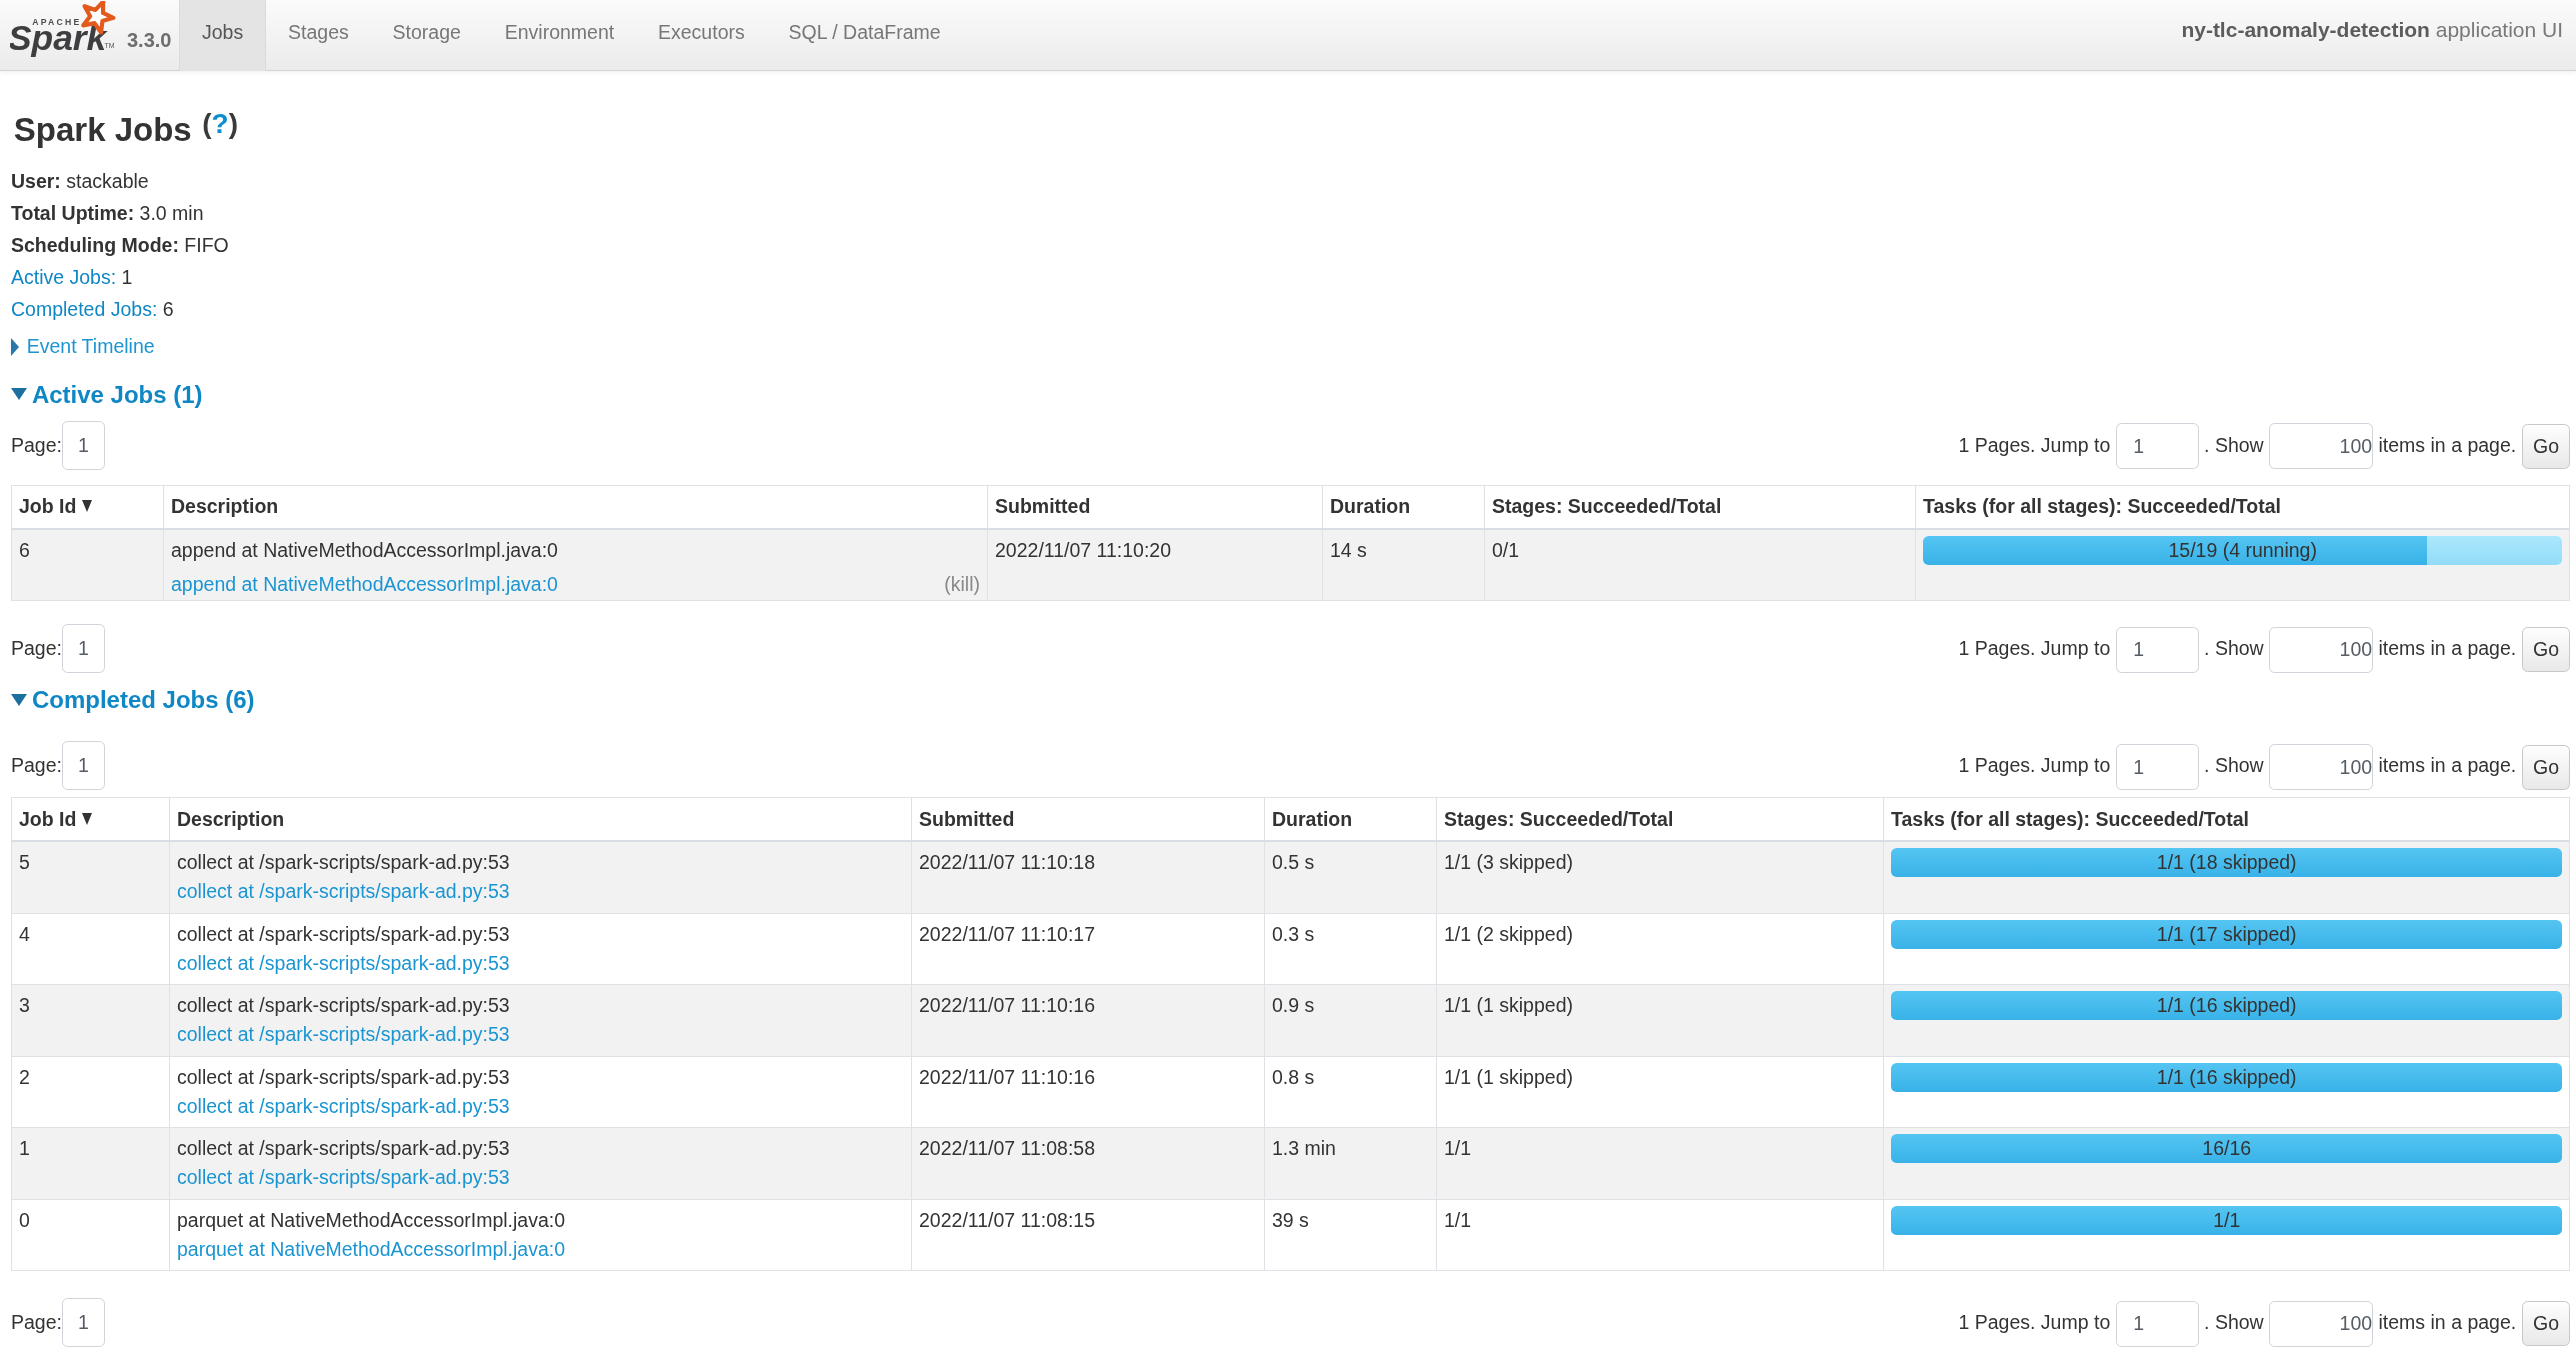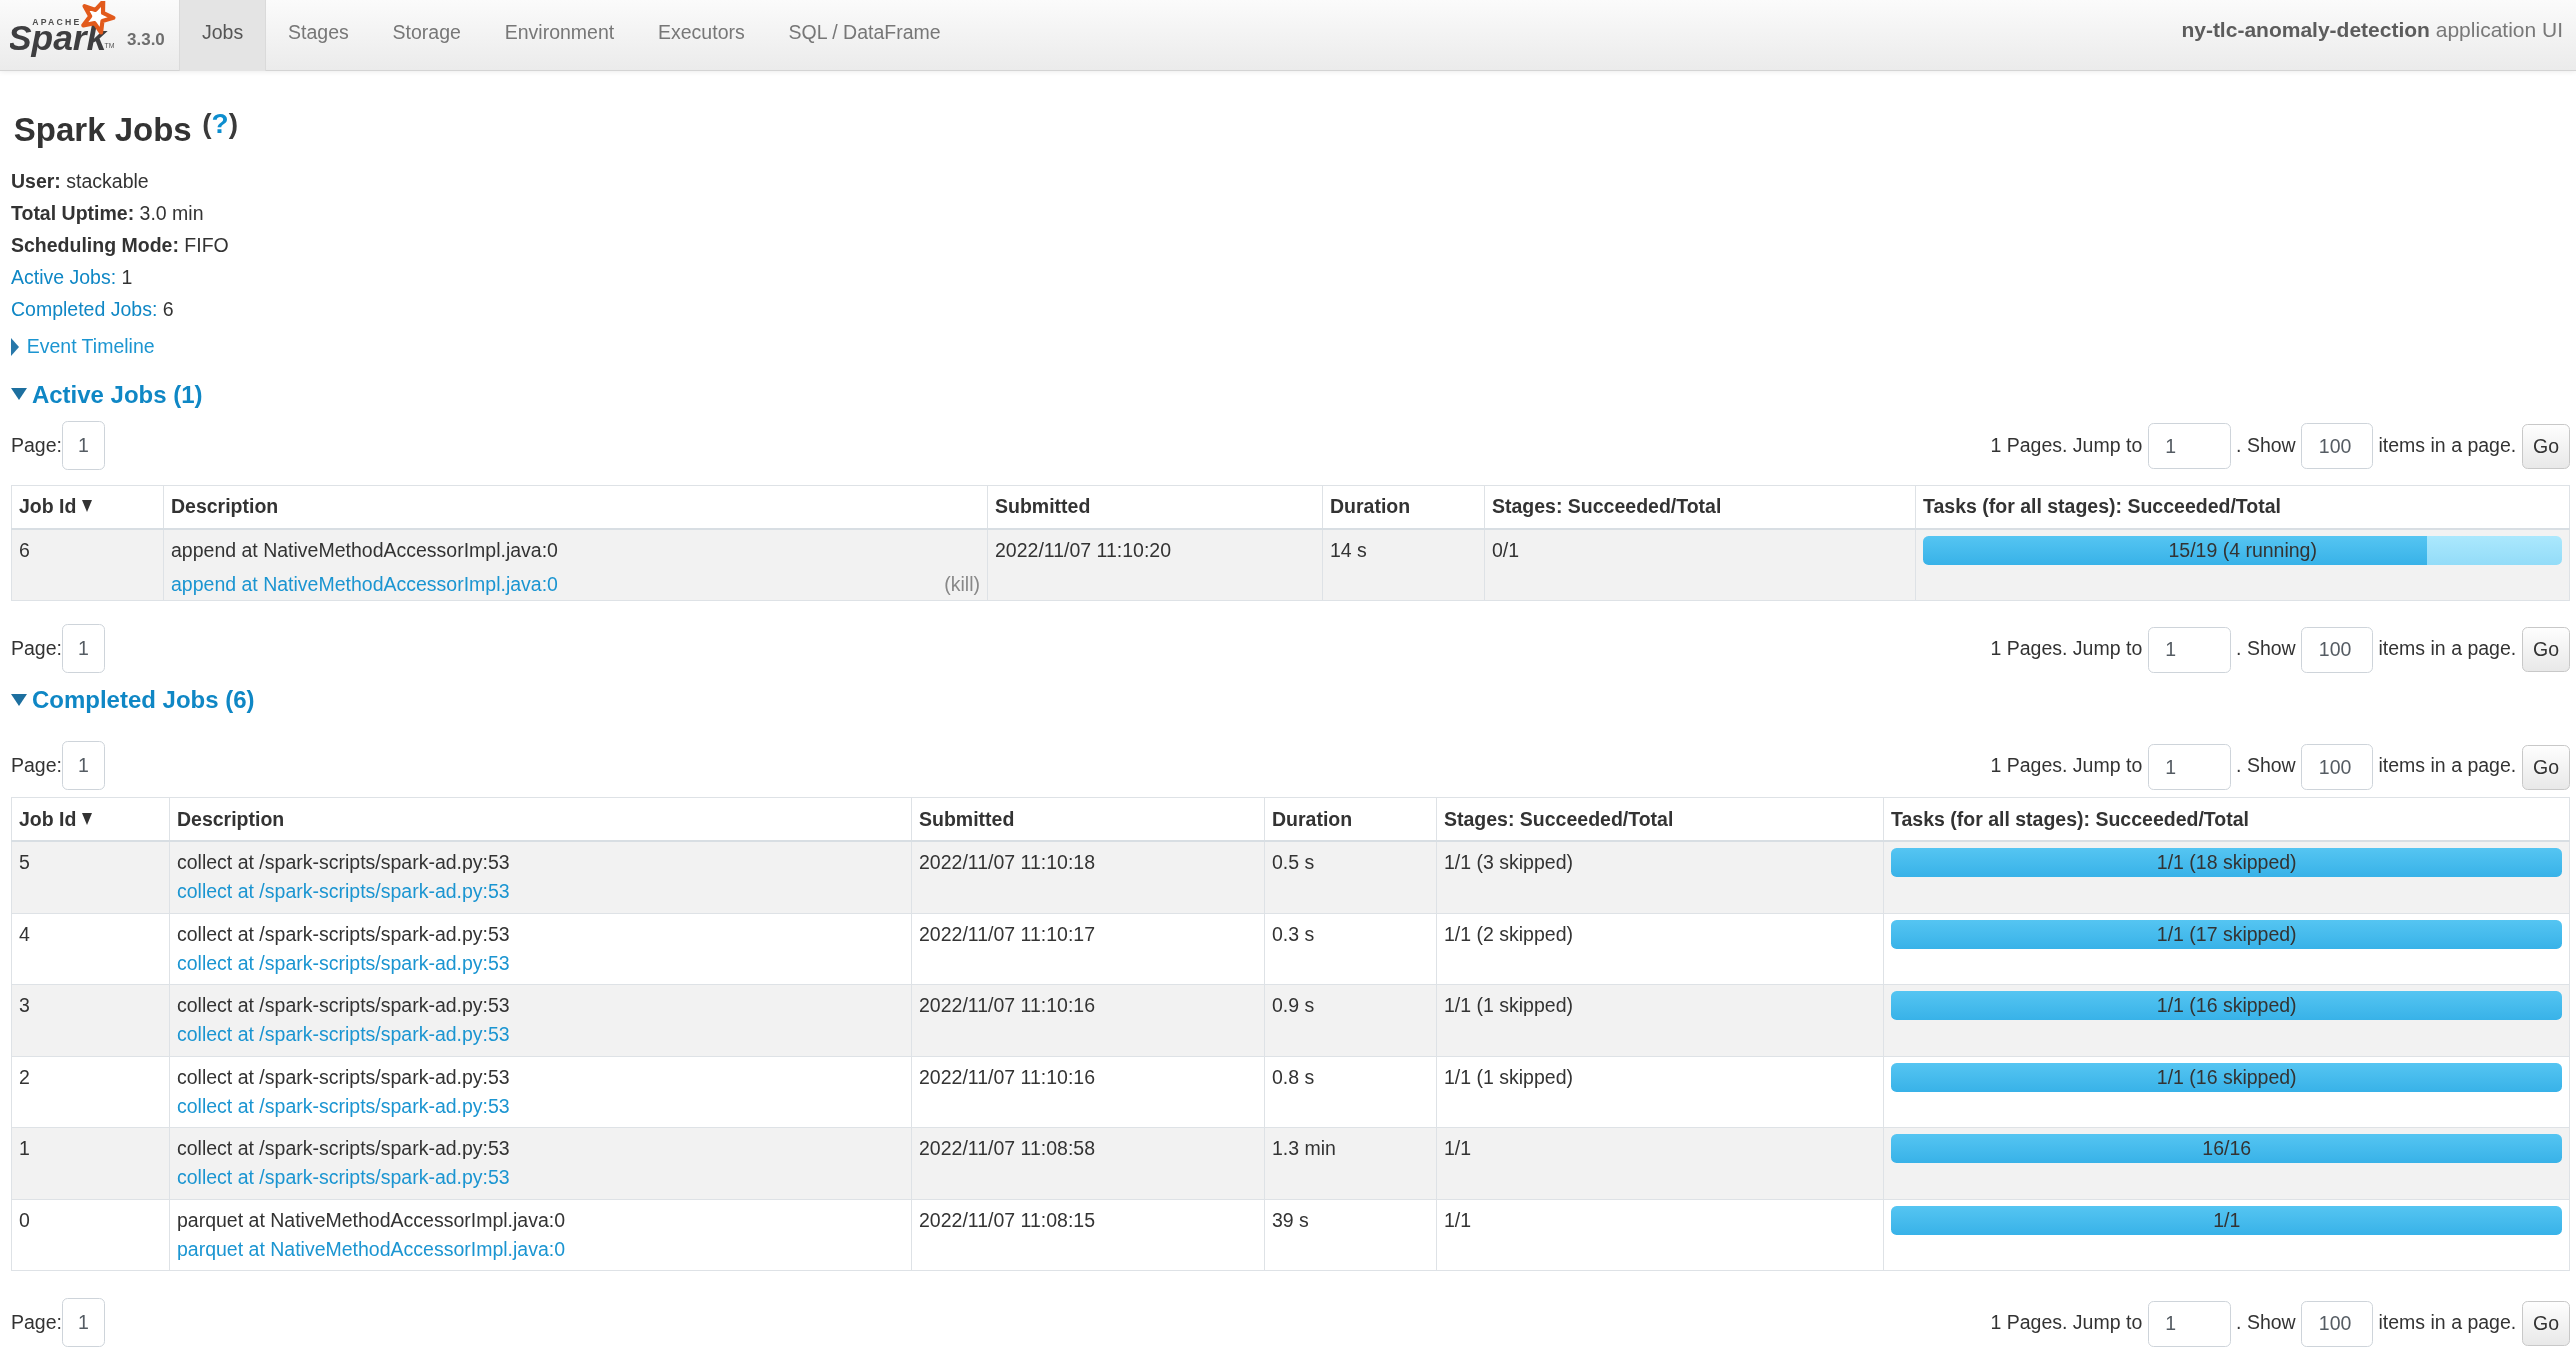--- a/index.html
+++ b/index.html
@@ -15,21 +15,21 @@
 a { text-decoration: none; }
 
 .navbar {
   position: relative;
   height: 71px;
   background: linear-gradient(to bottom, #fbfbfb, #ebebeb);
   border-bottom: 1.4px solid #d4d4d4;
   box-shadow: 0 1.4px 5.6px rgba(0,0,0,0.09);
 }
 .logo { position:absolute; left:9.7px; top:1.4px; }
-.version { position:absolute; left:127px; top:32px; font-size:17px; font-weight:bold; color:#6e6e6e; line-height:16.7px; }
+.version { position:absolute; left:127px; top:32px; font-size:20px; font-weight:bold; color:#6e6e6e; line-height:16.7px; }
 .tabs { position:absolute; left:179px; top:0; height:71px; margin:0; padding:0; list-style:none; }
 .tabs li { display:inline-block; height:60px; margin:0 0 0 -5.6px; padding:0; }
 .tabs li:first-child { margin-left:0; }
 .tabs li a { display:inline-block; height:71px; line-height:65px; padding:0 22px; color:#777; font-size:19.5px; }
 .tabs li.active a { background:#e4e4e4; color:#555; border-left:1.4px solid #dadada; border-right:1.4px solid #dadada; }
 .appname { position:absolute; right:13px; top:0; line-height:60px; font-size:21px; color:#787878; }
 .appname b { color:#5c5c5c; }
 
 .container { padding: 0 5.6px 0 11px; }
 h3.pagetitle { font-size:33px; font-weight:bold; line-height:39px; margin:39px 0 0 2.8px; color:#333; }
@@ -50,21 +50,21 @@
 .pagerow { position:relative; height:49px; line-height:49px; }
 .pagerow .pinput {
   height:49px; width:43px; border:1.4px solid #ced4da; border-radius:5.6px;
   font-family:"Liberation Sans",sans-serif; font-size:19.5px; color:#555c63;
   text-align:center; vertical-align:top; background:#fff; outline:none;
 }
 .pagerow .plabel { margin-right:0; }
 .pagerow .rightpg { position:absolute; right:0; top:0; height:49px; line-height:49px; white-space:nowrap; }
 .rightpg input { height:46px; border:1.4px solid #ced4da; border-radius:5.6px; font-family:"Liberation Sans",sans-serif; font-size:19.5px; color:#555c63; padding:0 0 0 16.7px; vertical-align:middle; background:#fff; outline:none; }
 .rightpg input.w1 { width:83px; }
-.rightpg input.w2 { width:72px; }
+.rightpg input.w2 { width:104px;text-align:right; }
 .gobtn { display:inline-block; height:45px; line-height:42px; padding:0 10.4px; border:1.4px solid #c8c8c8; border-radius:5.6px; background:linear-gradient(to bottom,#fefefe,#e8e8e8); color:#333; font-size:19.5px; vertical-align:middle; }
 #pag1 { margin-top:11px; }
 #pag2 { margin-top:23px; }
 #pag3 { margin-top:26.4px; }
 #pag4 { margin-top:27px; }
 
 table.jobs { border-collapse:collapse; table-layout:fixed; width:100%;border-radius:8px; }
 table.jobs th, table.jobs td { border:1.4px solid #dee2e6; text-align:left; }
 table.jobs th { padding:6.3px 7px; font-weight:bold; color:#333; border-bottom:2.8px solid #d8dee3; }
 table.jobs td { padding:6px 7px; vertical-align:top; }

